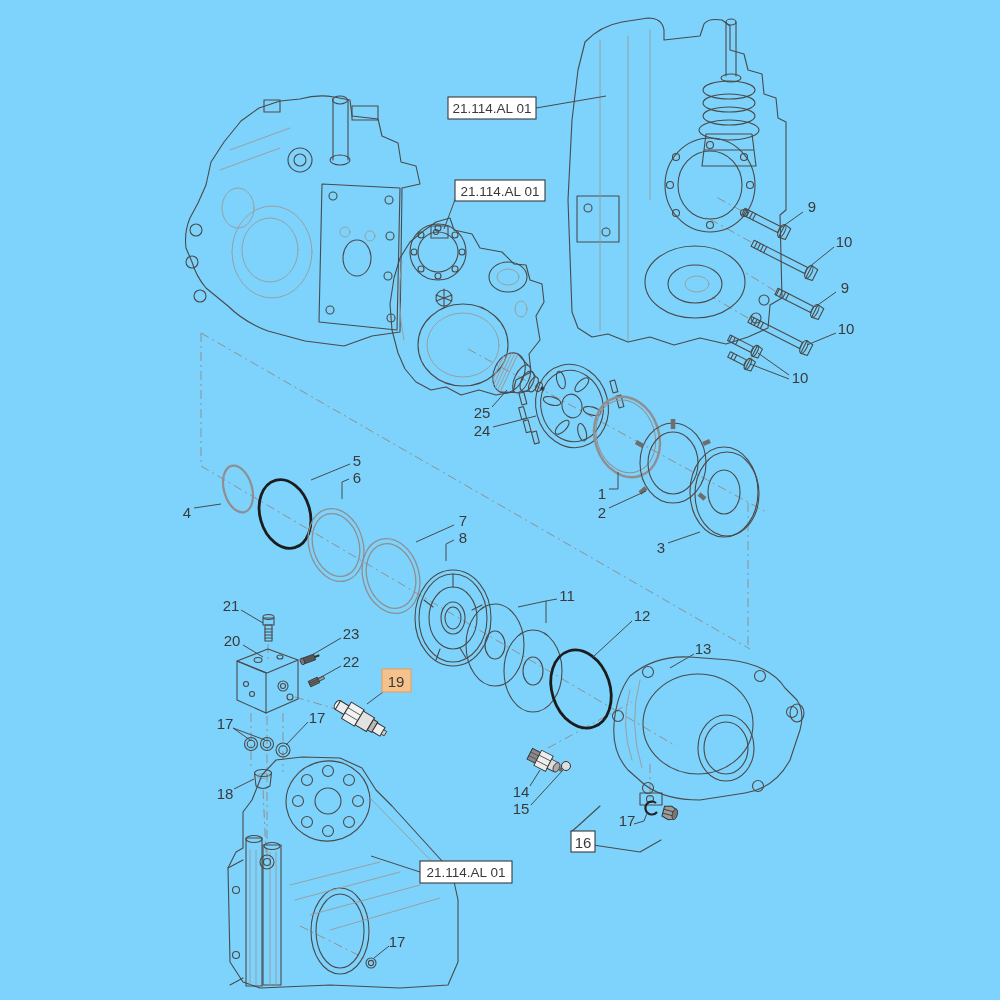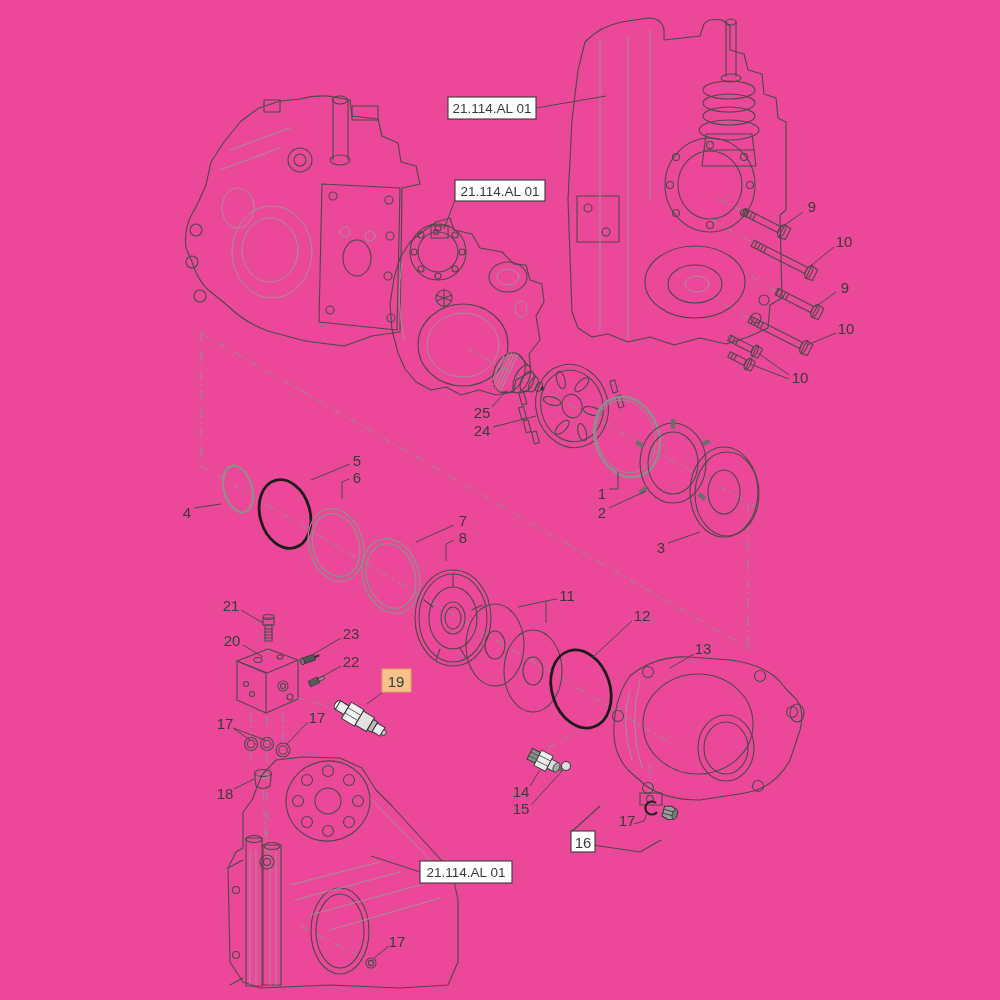--- a/index.html
+++ b/index.html
@@ -1,16 +1,16 @@
 <!DOCTYPE html>
 <html><head>
 <meta charset="utf-8">
 <style>
   html,body{margin:0;padding:0;background:#ffffff;}
-  #stage{position:relative;width:1000px;height:1000px;background:#ec4899;overflow:hidden;
+  #stage{position:relative;width:1000px;height:1000px;background:#7dd3fc;overflow:hidden;
          font-family:"Liberation Sans",sans-serif;}
   svg{display:block}
   .ln{stroke:#4a4a4a;fill:none;stroke-width:1.1;stroke-linecap:round;stroke-linejoin:round}
   .lt{stroke:#9a9a9a;fill:none;stroke-width:0.9;stroke-linecap:round}
   .gray{stroke:#8f8f8f;fill:none}
   .dark{stroke:#1c1c1c;fill:none}
   .cl{stroke:#909090;fill:none;stroke-width:1;stroke-dasharray:9 4 2 4}
   .leader{stroke:#4a4a4a;fill:none;stroke-width:1}
   text.callout{font-family:"Liberation Sans",sans-serif;font-size:15px;fill:#3a3a3a}
   text.reflabel{font-family:"Liberation Sans",sans-serif;font-size:13.5px;fill:#3a3a3a}

